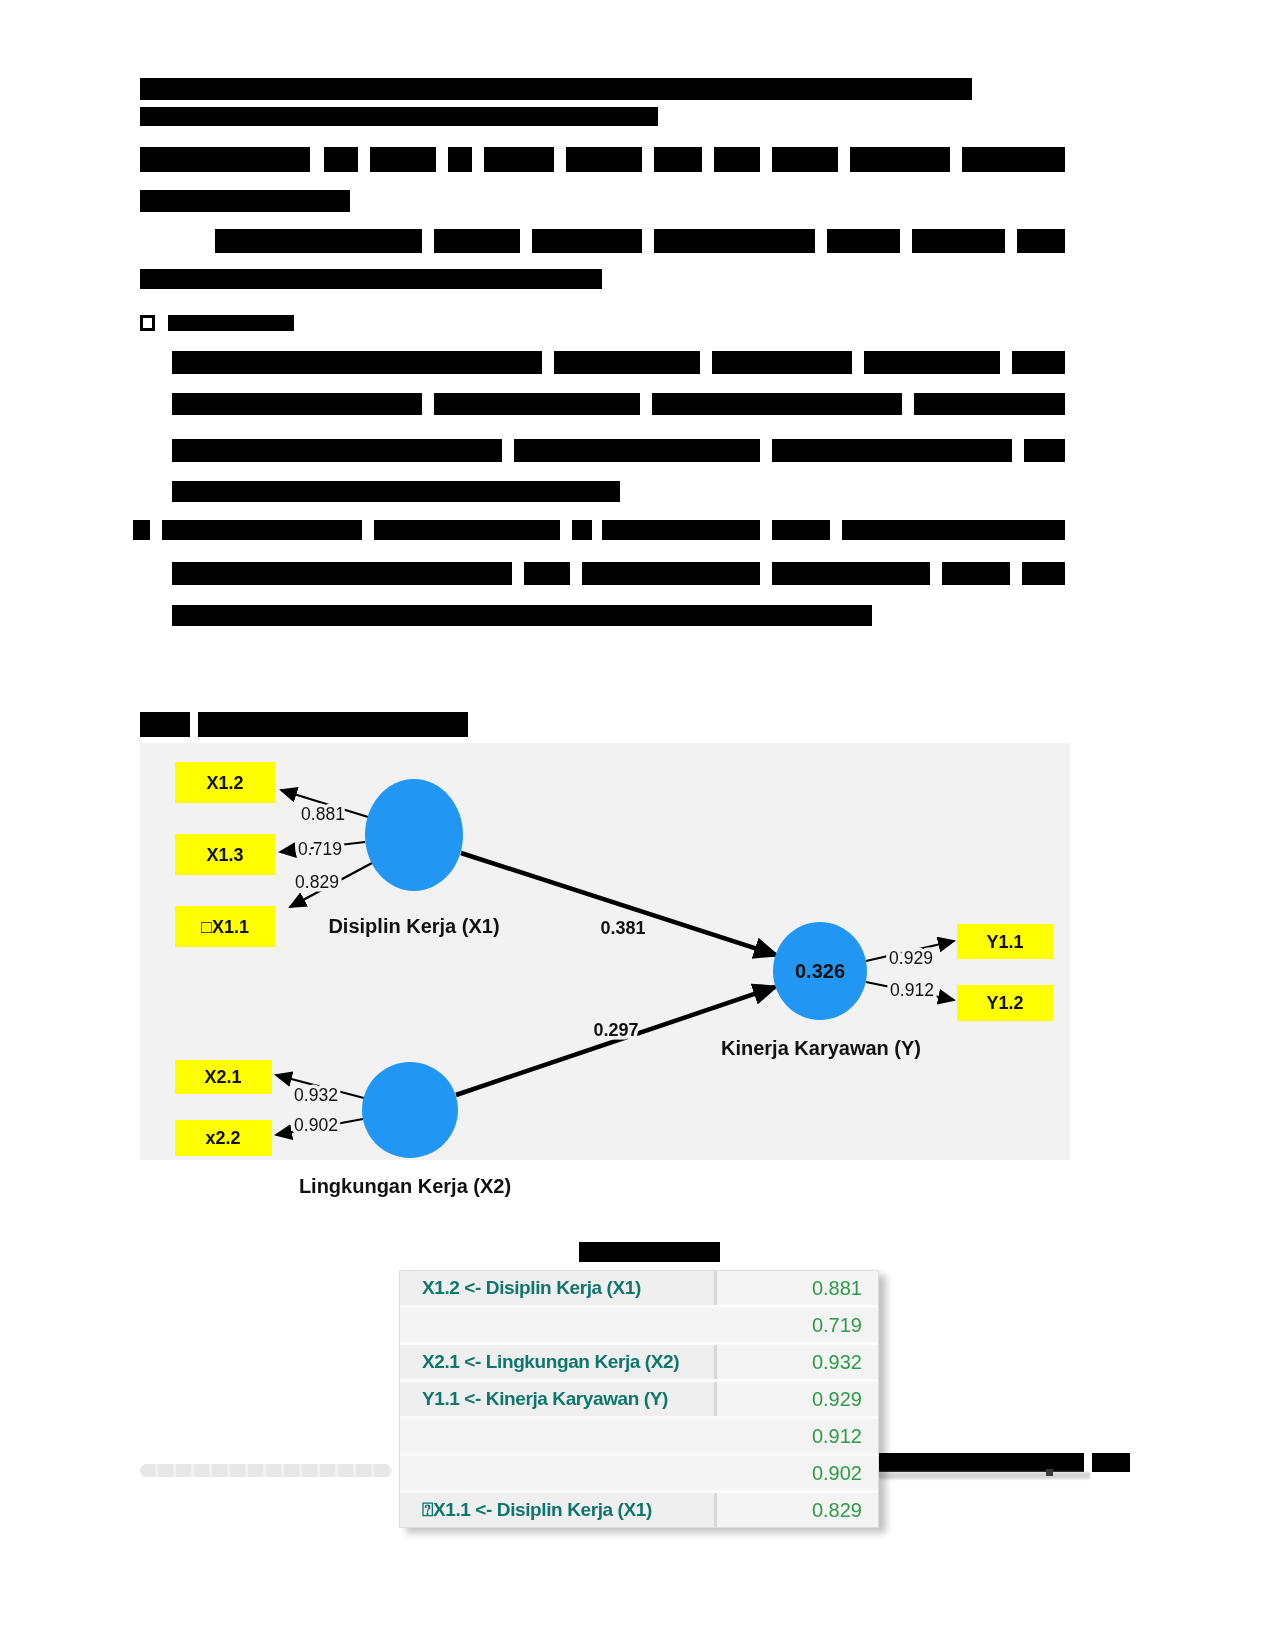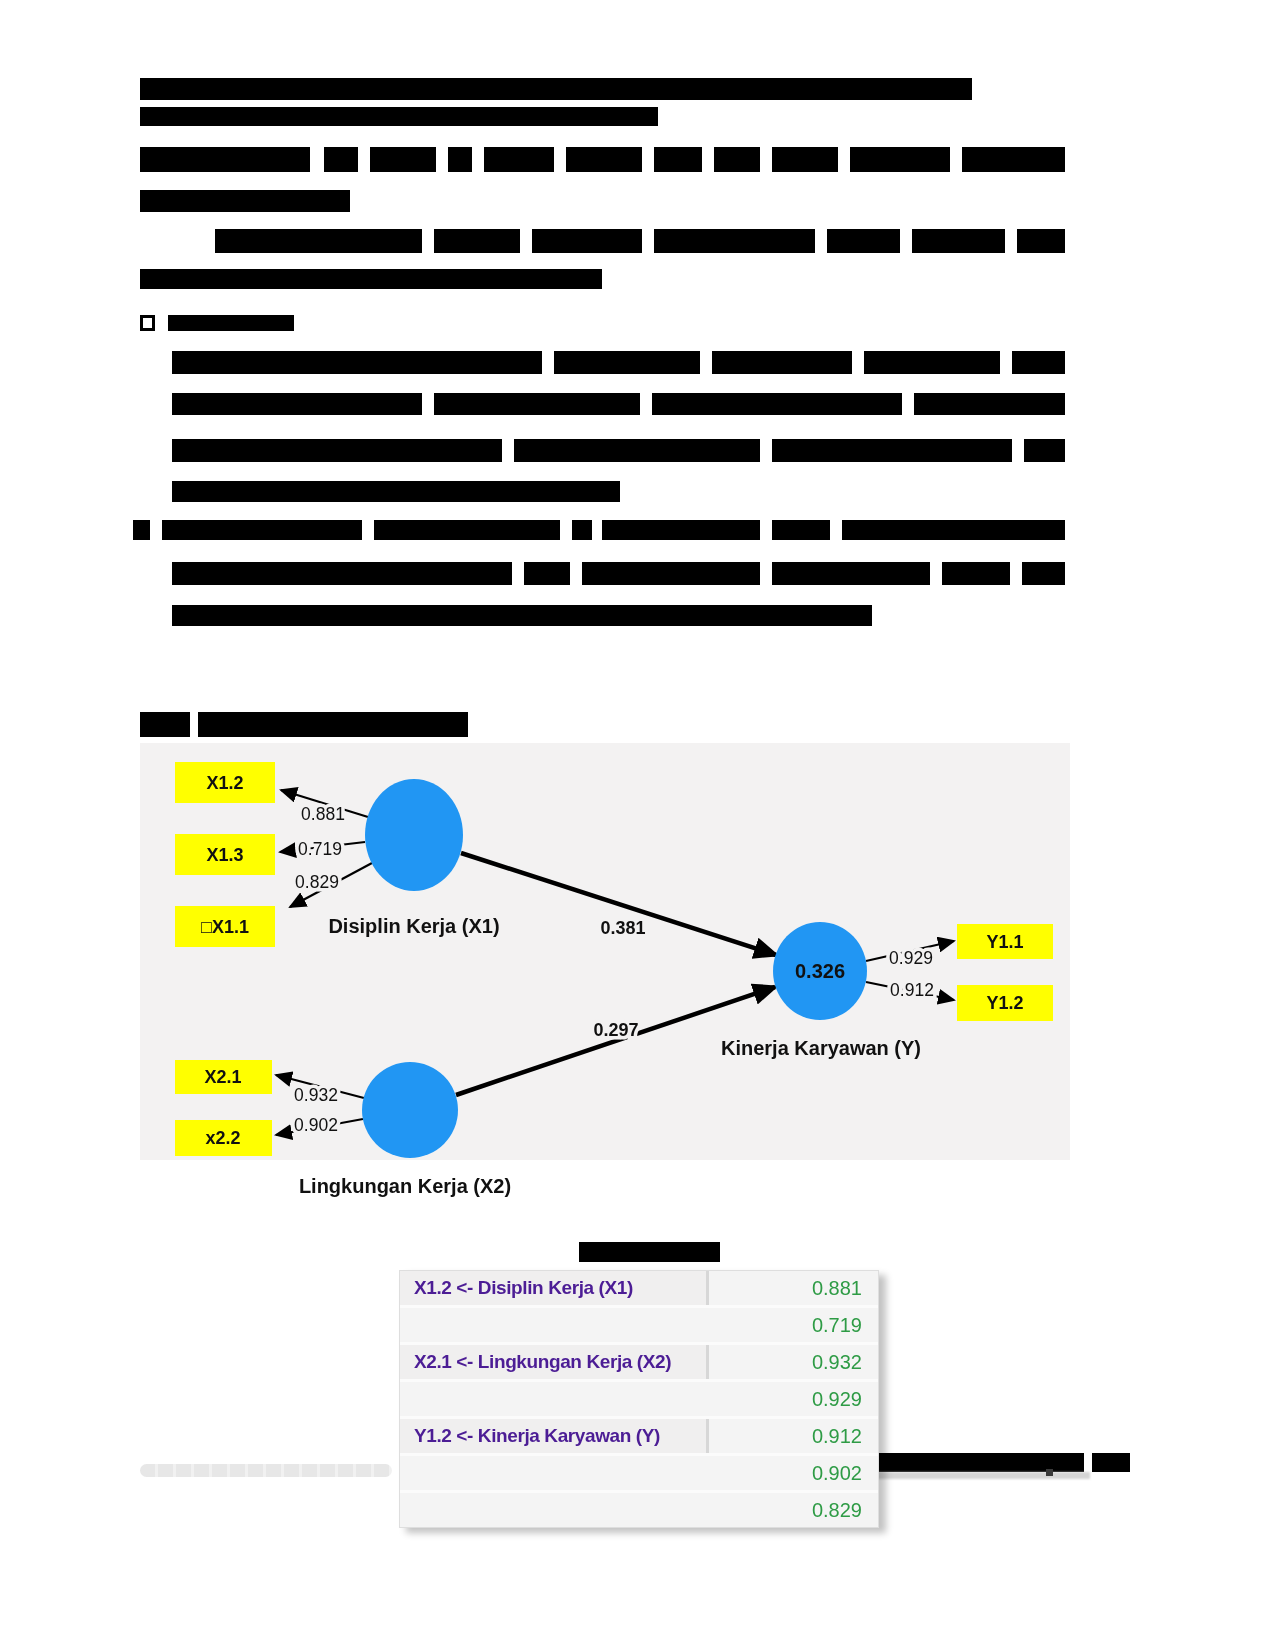--- a/index.html
+++ b/index.html
@@ -22,22 +22,22 @@
   .path-label{font-size:18px;font-weight:bold;paint-order:stroke;stroke:#f3f2f2;stroke-width:7px;}
   .latent-label{font-size:20px;font-weight:bold;}
   .r2-label{font-size:20px;font-weight:bold;fill:#ffffff;}
   .thin{stroke:#000;stroke-width:2.2px;fill:none;}
   .thick{stroke:#000;stroke-width:4.5px;fill:none;}
   
   .otable{position:absolute;left:399px;top:1270px;width:478px;background:#f1f1f1;
           border:1px solid #dedede;box-shadow:7px 5px 7px rgba(0,0,0,.24);}
   .trow{display:flex;height:34px;border-bottom:3px solid #fbfbfb;}
   .trow:last-child{border-bottom:none;}
-  .tlabel{width:292px;padding-left:14px;background:#f0efef;border-right:3px solid #d7d7d7;
-          font-size:19px;font-weight:bold;letter-spacing:-0.4px;color:#4c1d95;
+  .tlabel{width:292px;padding-left:22px;background:#f0efef;border-right:3px solid #d7d7d7;
+          font-size:19px;font-weight:bold;letter-spacing:-0.4px;color:#0f766e;
           display:flex;align-items:center;}
   .tvalue{flex:1;background:#f4f4f4;text-align:right;padding-right:16px;
           font-size:20px;color:#2e9b45;display:flex;align-items:center;justify-content:flex-end;}
 </style>
 </head>
 <body>
 
 <div class="page">
 
   <div id="redactions-layer">
@@ -171,27 +171,28 @@
       <div class="tvalue">0.881</div>
     </div>
     <div class="trow">
       <div class="tvalue">0.719</div>
     </div>
     <div class="trow">
       <div class="tlabel">X2.1 &lt;- Lingkungan Kerja (X2)</div>
       <div class="tvalue">0.932</div>
     </div>
     <div class="trow">
+      <div class="tlabel">Y1.1 &lt;- Kinerja Karyawan (Y)</div>
       <div class="tvalue">0.929</div>
     </div>
     <div class="trow">
-      <div class="tlabel">Y1.2 &lt;- Kinerja Karyawan (Y)</div>
       <div class="tvalue">0.912</div>
     </div>
     <div class="trow">
       <div class="tvalue">0.902</div>
     </div>
     <div class="trow">
+      <div class="tlabel">⍰X1.1 &lt;- Disiplin Kerja (X1)</div>
       <div class="tvalue">0.829</div>
     </div>
   </div>
 
 </div>
 
 </body></html>

